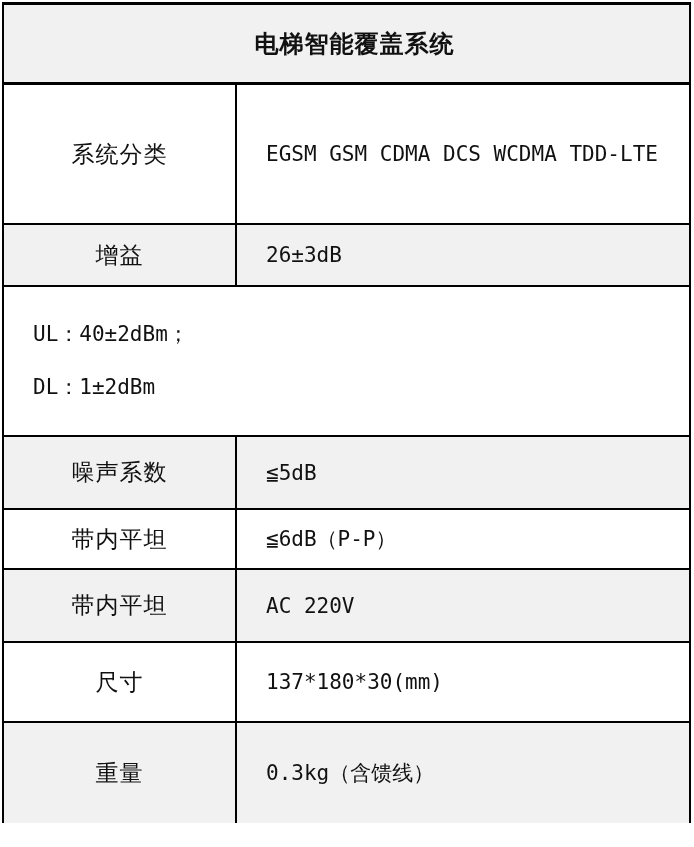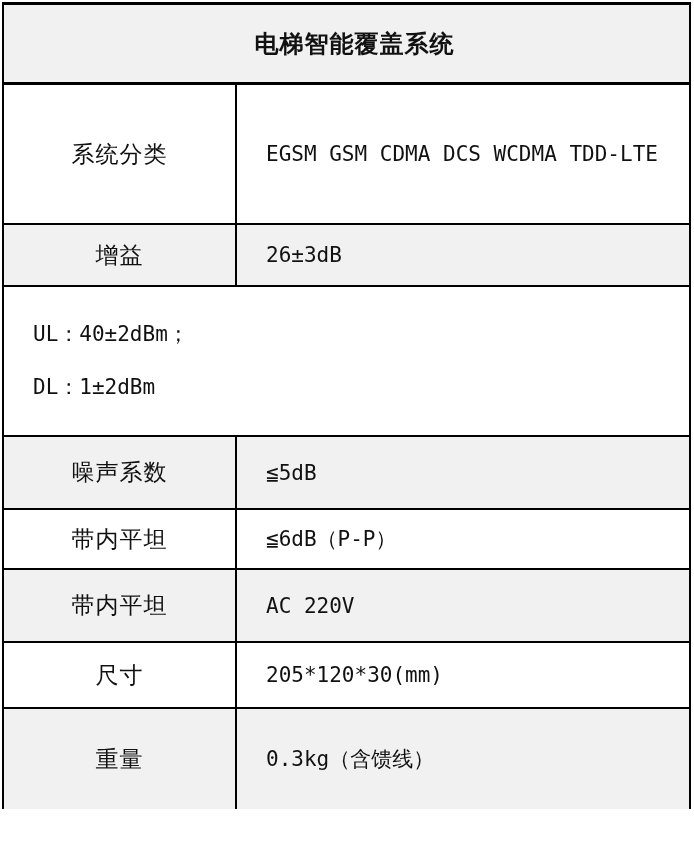--- a/index.html
+++ b/index.html
@@ -71,21 +71,21 @@
   .vline {
     line-height: 40px;
     white-space: pre;
   }
   .row-power .vline { line-height: 53px; }
   .h140 { height: 140px; }
   .h78  { height: 62px; }
   .h150 { height: 150px; }
   .h73  { height: 73px; }
   .h77  { height: 60px; }
-  .h74  { height: 66px; }
+  .h74  { height: 80px; }
   .h100 { height: 100px; }
 </style>
 </head>
 <body>
 
 <div class="spec-table">
 
   <div class="title-row">
     <span class="title-text">电梯智能覆盖系统</span>
   </div>
@@ -128,21 +128,21 @@
   <div class="row alt h73">
     <div class="label-cell">带内平坦</div>
     <div class="value-cell">
       <div class="vline">AC 220V</div>
     </div>
   </div>
 
   <div class="row h74">
     <div class="label-cell">尺寸</div>
     <div class="value-cell">
-      <div class="vline">205*120*30(mm)</div>
+      <div class="vline">137*180*30(mm)</div>
     </div>
   </div>
 
   <div class="row alt h100">
     <div class="label-cell">重量</div>
     <div class="value-cell">
       <div class="vline">0.3kg（含馈线）</div>
     </div>
   </div>
 

